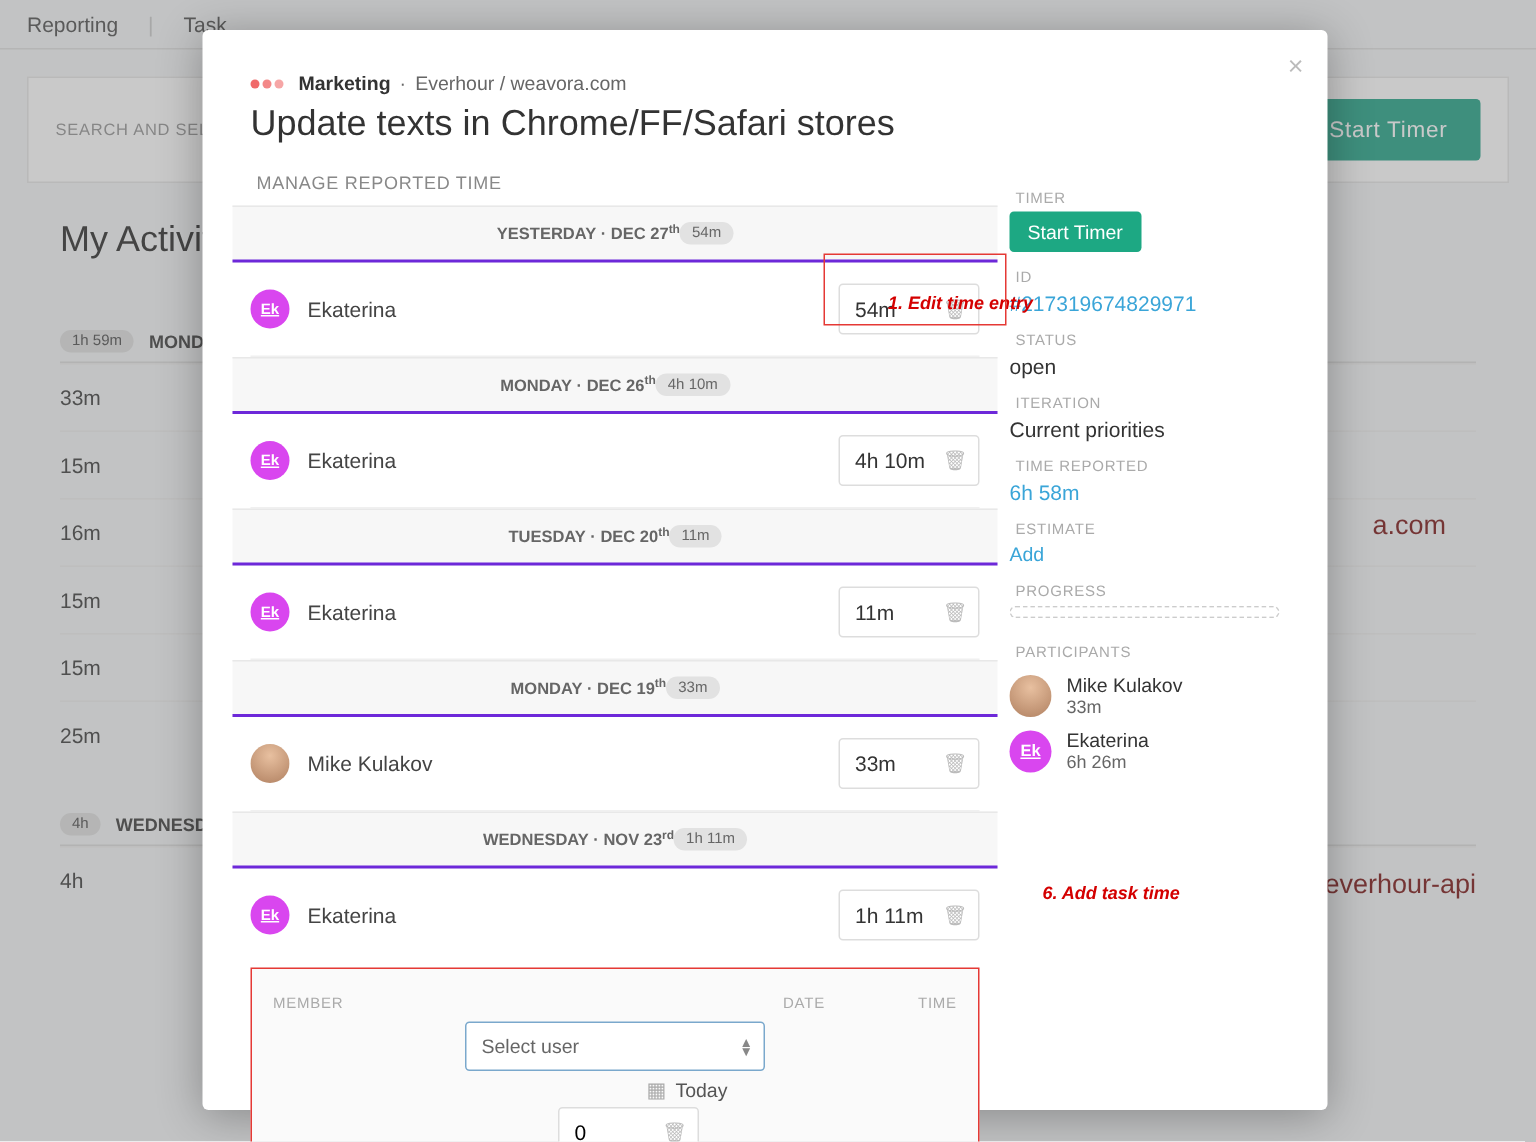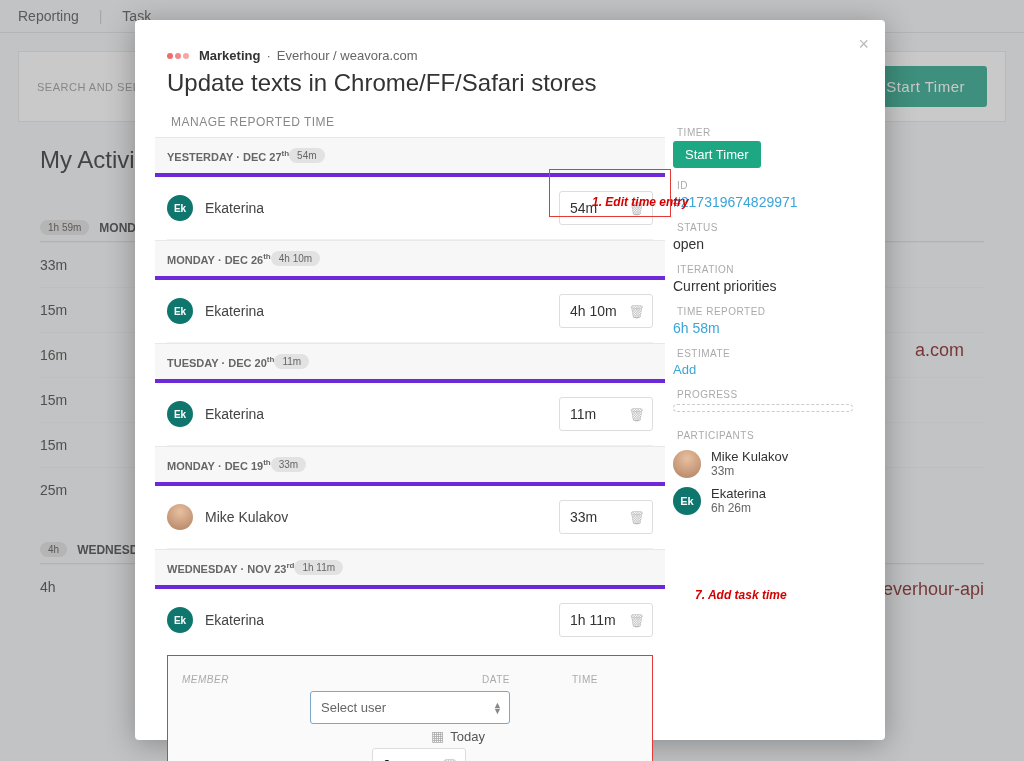--- a/index.html
+++ b/index.html
@@ -40,45 +40,45 @@
   
   .section-label { font-size:12px; letter-spacing:0.5px; color:#888; margin:0 4px 8px;}
   .right .section-label { font-size:10px; letter-spacing:0.5px; color:#aaa; margin-top:12px; margin-bottom:3px;}
   .right .val { font-size:14px; color:#333; }
   .right .link { color:#3aa5d8;}
   .start-timer-btn { background:#1da883; color:#fff; padding:6px 12px; border:none; border-radius:3px; font-size:13px; cursor:pointer;}
   .add-link { color:#3aa5d8; font-size:13px;}
   .progress-bar { height:8px; border:1px dashed #ccc; border-radius:4px; margin-top:4px;}
   .participant { display:flex; align-items:center; gap:10px; margin-top:8px;}
   .avatar { width:28px; height:28px; border-radius:50%; display:flex; align-items:center; justify-content:center; font-size:11px; font-weight:600; color:#fff;}
-  .av-ek { background:#0f766e;}
+  .av-ek { background:#d946ef;text-decoration:underline;}
   .av-mk { background:#d8a878; background-image:radial-gradient(circle at 50% 30%, #e8c0a0, #b08060);}
   .participant .pname { font-size:13px; color:#333;}
   .participant .ptime { font-size:12px; color:#666;}
   
   
   .time-list { margin-top:4px;}
-  .day-header { background:#f7f7f7; border-top:1px solid #e8e8e8; border-bottom:4px solid #6d28d9; padding:10px 12px; display:flex; align-items:center; justify-content:flex-start; font-size:11px; color:#666; font-weight:600; margin-left:-12px; margin-right:-12px; padding-left:12px; padding-right:12px;}
+  .day-header { background:#f7f7f7; border-top:1px solid #e8e8e8; border-bottom:2px solid #6d28d9; padding:10px 12px; display:flex; align-items:center; justify-content:center; font-size:11px; color:#666; font-weight:600; margin-left:-12px; margin-right:-12px; padding-left:12px; padding-right:12px;}
   .day-header .date sup{ font-size:8px;}
   .day-header .totalpill { background:#e2e2e2; border-radius:10px; padding:2px 8px; font-size:10px; color:#666; font-weight:normal;}
   .entry-row { display:flex; align-items:center; padding:14px 0; gap:12px; border-bottom:1px solid #f0f0f0;}
   .entry-row:last-child { border-bottom:none;}
   .entry-row .avatar { width:26px; height:26px; font-size:10px;}
   .entry-name { flex:1; font-size:14px; color:#444;}
   .time-input { width:94px; padding:8px 28px 8px 10px; border:1px solid #ddd; border-radius:3px; font-size:14px; color:#333; position:relative;}
   .time-cell { position:relative;}
   .trash { position:absolute; right:8px; top:50%; transform:translateY(-50%); color:#bbb; font-size:13px; cursor:pointer;}
   
   .anno { position:absolute; color:#d40000; font-style:italic; font-weight:600; font-size:12px; pointer-events:none;}
   .redbox { border:1.5px solid #e53935 !important;}  
   .redbox-outer { position:absolute; border:1.5px solid #e53935; pointer-events:none;}
   
   .add-panel { background:#fafafa; border:1px solid #eee; padding:18px 14px 16px; margin-top:4px;}
   .add-panel-labels { display:flex; font-size:10px; letter-spacing:0.5px; color:#aaa; margin-bottom:6px;}
-  .add-panel-labels .c1{ width:300px;font-style:italic;} .add-panel-labels .c2{ width:90px;} .add-panel-labels .c3{ flex:1;}
+  .add-panel-labels .c1{ width:340px;} .add-panel-labels .c2{ width:90px;} .add-panel-labels .c3{ flex:1;}
   .add-panel-row { display:flex; align-items:center; gap:4px;flex-direction:column;}
   .select { width:200px; padding:8px 10px; border:1px solid #7aa8cc; border-radius:3px; background:#fff; font-size:13px; color:#666; appearance:none; position:relative;}
   .select-wrap{ position:relative; width:200px;}
   .select-arrows{ position:absolute; right:8px; top:50%; transform:translateY(-50%); font-size:9px; color:#888; line-height:6px;}
   .date-cell { display:flex; align-items:center; gap:6px; margin-left:96px; color:#555; font-size:13px;}
   .cal-icon { color:#aaa; font-size:14px;}
   .time-input-add { width:94px; padding:8px 28px 8px 10px; border:1px solid #ddd; border-radius:3px; font-size:14px; margin-left:18px;}
   .add-actions { display:flex; gap:14px; align-items:center; justify-content:center; margin-top:18px;}
   .btn-add { background:#1da883; color:#fff; padding:8px 18px; border:none; border-radius:3px; font-size:14px; cursor:pointer;}
   .btn-cancel { color:#888; font-size:14px; cursor:pointer;}
@@ -269,15 +269,15 @@
             <span>
               <div class="pname">Ekaterina</div>
               <div class="ptime">6h 26m</div>
             </span>
           </div>
         </div>
     </div>
   </div>
 
   <div class="anno" style="left:457px; top:175px;">1. Edit time entry</div>
-  <div class="anno" style="left:560px; top:568px;">7. Add task time</div>
+  <div class="anno" style="left:560px; top:568px;">6. Add task time</div>
   <div class="redbox-outer" style="left:414px; top:149px; width:122px; height:48px;"></div>
 </div>
 
 </body></html>

